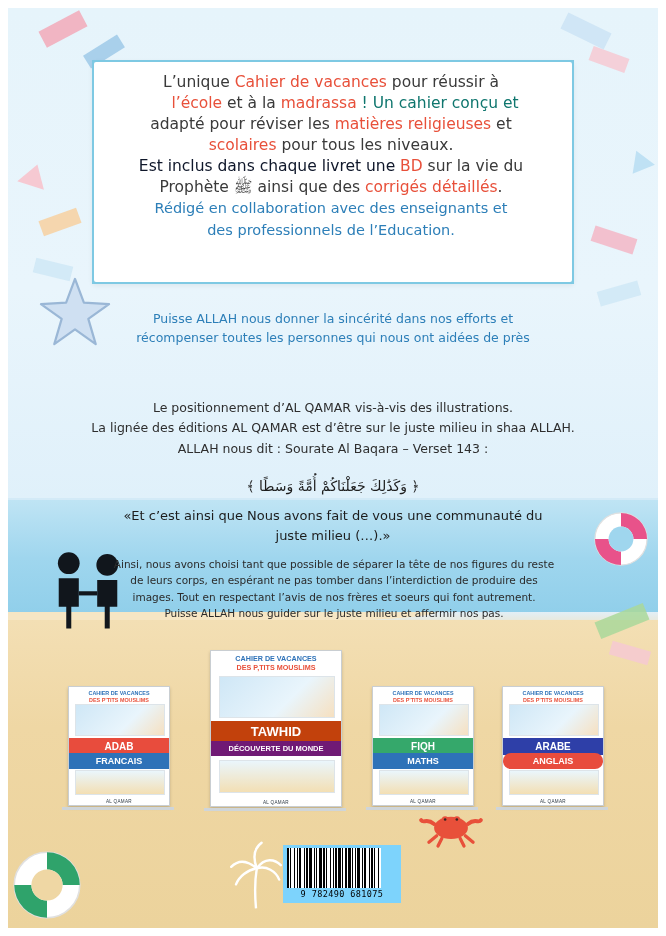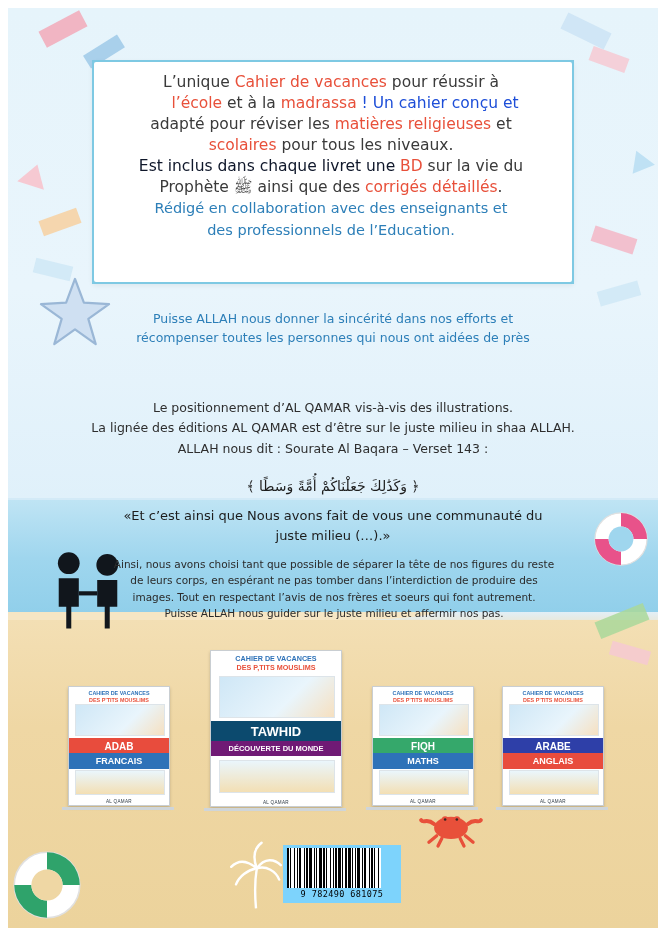--- a/index.html
+++ b/index.html
@@ -175,21 +175,21 @@
   </svg>
 
   <div class="card">
     <div class="corner" style="left:-2px;top:-2px;border-right:none;border-bottom:none;"></div>
     <div class="corner" style="right:-2px;top:-2px;border-left:none;border-bottom:none;"></div>
     <div class="corner" style="left:-2px;bottom:-2px;border-right:none;border-top:none;"></div>
     <div class="corner" style="right:-2px;bottom:-2px;border-left:none;border-top:none;"></div>
   </div>
   <div class="card-text" id="card-text">
       <span class="l"><span style="color: rgb(58, 58, 58);">L’unique </span><span style="color: rgb(232, 80, 58);">Cahier de vacances</span><span style="color: rgb(58, 58, 58);"> pour réussir à</span></span>
-      <span class="l"><span style="color: rgb(232, 80, 58); margin-left: 28px;">l’école</span><span style="color: rgb(58, 58, 58);"> et à la </span><span style="color: rgb(232, 80, 58);">madrassa</span><span style="color: #1d4ed8;"> ! Un cahier conçu et</span></span>
+      <span class="l"><span style="color: rgb(232, 80, 58); margin-left: 28px;">l’école</span><span style="color: rgb(58, 58, 58);"> et à la </span><span style="color: rgb(232, 80, 58);">madrassa</span><span style="color: #0f766e;"> ! Un cahier conçu et</span></span>
       <span class="l"><span style="color: rgb(58, 58, 58);">adapté pour réviser les </span><span style="color: rgb(232, 80, 58);">matières religieuses</span><span style="color: rgb(58, 58, 58);"> et</span></span>
       <span class="l"><span style="color: rgb(232, 80, 58);">scolaires</span><span style="color: rgb(58, 58, 58);"> pour tous les niveaux.</span></span>
       <span class="l"><span style="color: #0f172a;">Est inclus dans chaque livret une </span><span style="color: rgb(232, 80, 58);">BD</span><span style="color: rgb(58, 58, 58);"> sur la vie du</span></span>
       <span class="l"><span style="color: rgb(58, 58, 58);">Prophète ﷺ ainsi que des </span><span style="color: rgb(232, 80, 58);">corrigés détaillés</span><span style="color: rgb(58, 58, 58);">.</span></span>
       <span class="l"><span style="color: rgb(45, 127, 184); font-size: 14.5px;">Rédigé en collaboration avec des enseignants et</span></span>
       <span class="l"><span style="color: rgb(45, 127, 184); font-size: 14.5px;">des professionnels de l’Education.</span></span>
     </div>
 
   <div class="dua" id="dua">
       <div>Puisse ALLAH nous donner la sincérité dans nos efforts et</div>
@@ -225,21 +225,21 @@
         <div style="position: absolute; left: 6%; top: 70%; width: 88%; height: 20%; background: linear-gradient(rgb(234, 246, 252) 0%, rgb(243, 223, 180) 100%); border: 1px solid rgb(221, 228, 233);"></div>
         <div style="position: absolute; bottom: 1px; width: 100%; text-align: center; font-size: 4.6px; color: rgb(46, 58, 69); letter-spacing: 0.3px;">AL QAMAR</div>
       </div>
       <div class="stand" style="left: 12px; top: 157px; width: 112px;"></div>
       <div class="book" style="left: 160px; top: 0px; width: 130px; height: 155px;">
         <div class="bk-head" style="font-size: 7.2px; color: rgb(46, 114, 184);">
           <div>CAHIER DE VACANCES</div>
           <div style="color: rgb(232, 80, 58);">DES P,TITS MOUSLIMS</div>
         </div>
         <div style="position: absolute; left: 6%; top: 16%; width: 88%; height: 26%; background: linear-gradient(135deg, rgb(207, 231, 246) 0%, rgb(233, 245, 252) 60%, rgb(246, 224, 192) 100%); border: 1px solid rgb(221, 228, 233);"></div>
-        <div class="bk-title" style="top: 45%; background: #0c4a6e; font-size: 13px; padding: 3px 0px;">TAWHID</div>
+        <div class="bk-title" style="top: 45%; background: #c2410c; font-size: 13px; padding: 3px 0px;">TAWHID</div>
         <div class="bk-title" style="top: 58%; background: #701a75; font-size: 7.5px; padding: 3px 0px;">DÉCOUVERTE DU MONDE</div>
         <div style="position: absolute; left: 6%; top: 70%; width: 88%; height: 20%; background: linear-gradient(rgb(234, 246, 252) 0%, rgb(243, 223, 180) 100%); border: 1px solid rgb(221, 228, 233);"></div>
         <div style="position: absolute; bottom: 1px; width: 100%; text-align: center; font-size: 4.6px; color: rgb(46, 58, 69); letter-spacing: 0.3px;">AL QAMAR</div>
       </div>
       <div class="stand" style="left: 154px; top: 158px; width: 142px;"></div>
       <div class="book" style="left: 322px; top: 36px; width: 100px; height: 118px;">
         <div class="bk-head" style="font-size: 5.4px; color: rgb(46, 114, 184);">
           <div>CAHIER DE VACANCES</div>
           <div style="color: rgb(232, 80, 58);">DES P’TITS MOUSLIMS</div>
         </div>
@@ -250,21 +250,21 @@
         <div style="position: absolute; bottom: 1px; width: 100%; text-align: center; font-size: 4.6px; color: rgb(46, 58, 69); letter-spacing: 0.3px;">AL QAMAR</div>
       </div>
       <div class="stand" style="left: 316px; top: 157px; width: 112px;"></div>
       <div class="book" style="left: 452px; top: 36px; width: 100px; height: 118px;">
         <div class="bk-head" style="font-size: 5.4px; color: rgb(46, 114, 184);">
           <div>CAHIER DE VACANCES</div>
           <div style="color: rgb(232, 80, 58);">DES P’TITS MOUSLIMS</div>
         </div>
         <div style="position: absolute; left: 6%; top: 14%; width: 88%; height: 26%; background: linear-gradient(135deg, rgb(207, 231, 246) 0%, rgb(233, 245, 252) 60%, rgb(246, 224, 192) 100%); border: 1px solid rgb(221, 228, 233);"></div>
         <div class="bk-title" style="top: 43%; background: rgb(46, 63, 168); font-size: 10px; padding: 3px 0px;">ARABE</div>
-        <div class="bk-title" style="top: 56%; background: rgb(232, 76, 61); font-size: 9px; padding: 3px 0px;">ANGLAIS</div>
+        <div class="bk-title" style="top: 56%; background: rgb(232, 76, 61); font-size: 9px; padding: 3px 0px; border-radius: 8px;">ANGLAIS</div>
         <div style="position: absolute; left: 6%; top: 70%; width: 88%; height: 20%; background: linear-gradient(rgb(234, 246, 252) 0%, rgb(243, 223, 180) 100%); border: 1px solid rgb(221, 228, 233);"></div>
         <div style="position: absolute; bottom: 1px; width: 100%; text-align: center; font-size: 4.6px; color: rgb(46, 58, 69); letter-spacing: 0.3px;">AL QAMAR</div>
       </div>
       <div class="stand" style="left: 446px; top: 157px; width: 112px;"></div>
     </div>
 
   <div class="barcode-box">
     <div class="bars" id="bars">
         <span style="width: 2px; background: rgb(0, 0, 0);"></span>
         <span style="width: 1px; background: rgb(255, 255, 255);"></span>

